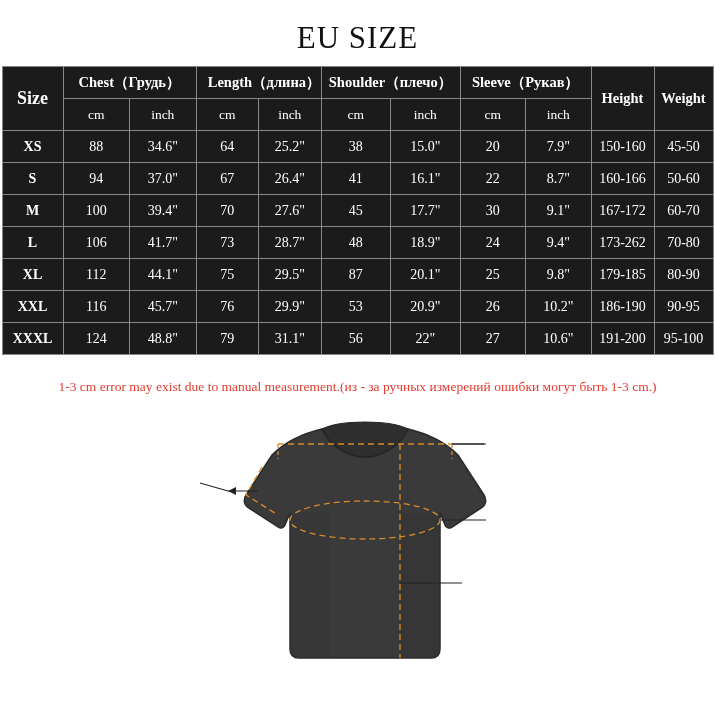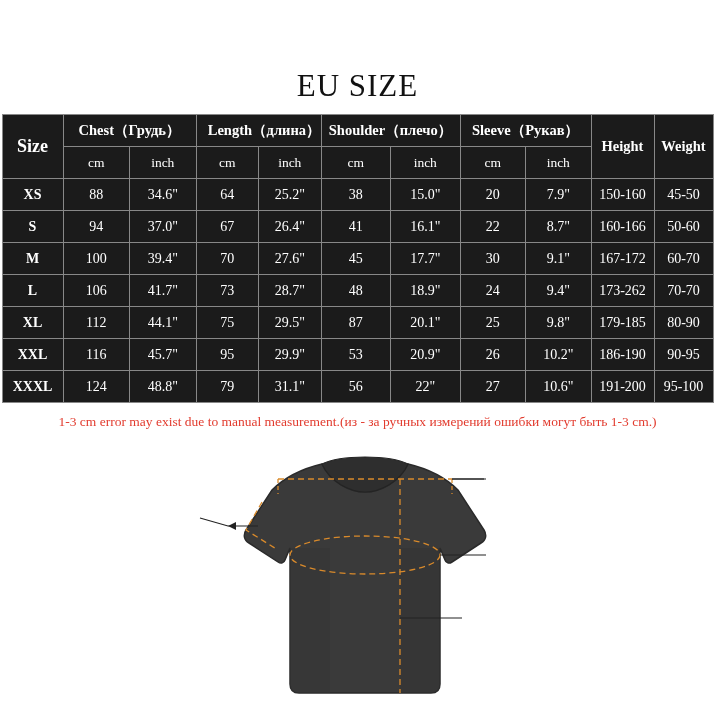--- a/index.html
+++ b/index.html
@@ -21,21 +21,20 @@
   }
   .title {
     text-align: center;
     font-family: "Liberation Serif", serif;
     font-size: 31px;
     letter-spacing: 1px;
     color: #111;
     padding-top: 20px;
     padding-bottom: 10px;
     font-weight: 400;
-    margin-top: 48px;
   }
   table.size-table {
     border-collapse: collapse;
     margin: 0 auto;
     width: 677px;
     background: #1b1b1b;
     table-layout: fixed;
   }
   table.size-table td, table.size-table th {
     border: 1px solid #888;
@@ -60,21 +59,21 @@
   }
   table.size-table .rowhead-size {
     font-weight: bold;
     font-size: 18px;
   }
   .note {
     color: #e23b2e;
     font-family: "Liberation Serif", serif;
     font-size: 13.5px;
     text-align: center;
-    padding-top: 11px;
+    padding-top: 24px;
     padding-bottom: 4px;
   }
   .diagram {
     position: relative;
     width: 715px;
     height: 300px;
     margin-top: 4px;
   }
   .diagram svg {
     display: block;
@@ -152,40 +151,40 @@
         <td class="sizecell">L</td>
         <td>106</td>
         <td>41.7"</td>
         <td>73</td>
         <td>28.7"</td>
         <td>48</td>
         <td>18.9"</td>
         <td>24</td>
         <td>9.4"</td>
         <td>173-262</td>
-        <td>70-70</td>
+        <td>70-80</td>
       </tr>
       <tr>
         <td class="sizecell">XL</td>
         <td>112</td>
         <td>44.1"</td>
         <td>75</td>
         <td>29.5"</td>
         <td>87</td>
         <td>20.1"</td>
         <td>25</td>
         <td>9.8"</td>
         <td>179-185</td>
         <td>80-90</td>
       </tr>
       <tr>
         <td class="sizecell">XXL</td>
         <td>116</td>
         <td>45.7"</td>
-        <td>95</td>
+        <td>76</td>
         <td>29.9"</td>
         <td>53</td>
         <td>20.9"</td>
         <td>26</td>
         <td>10.2"</td>
         <td>186-190</td>
         <td>90-95</td>
       </tr>
       <tr>
         <td class="sizecell">XXXL</td>

